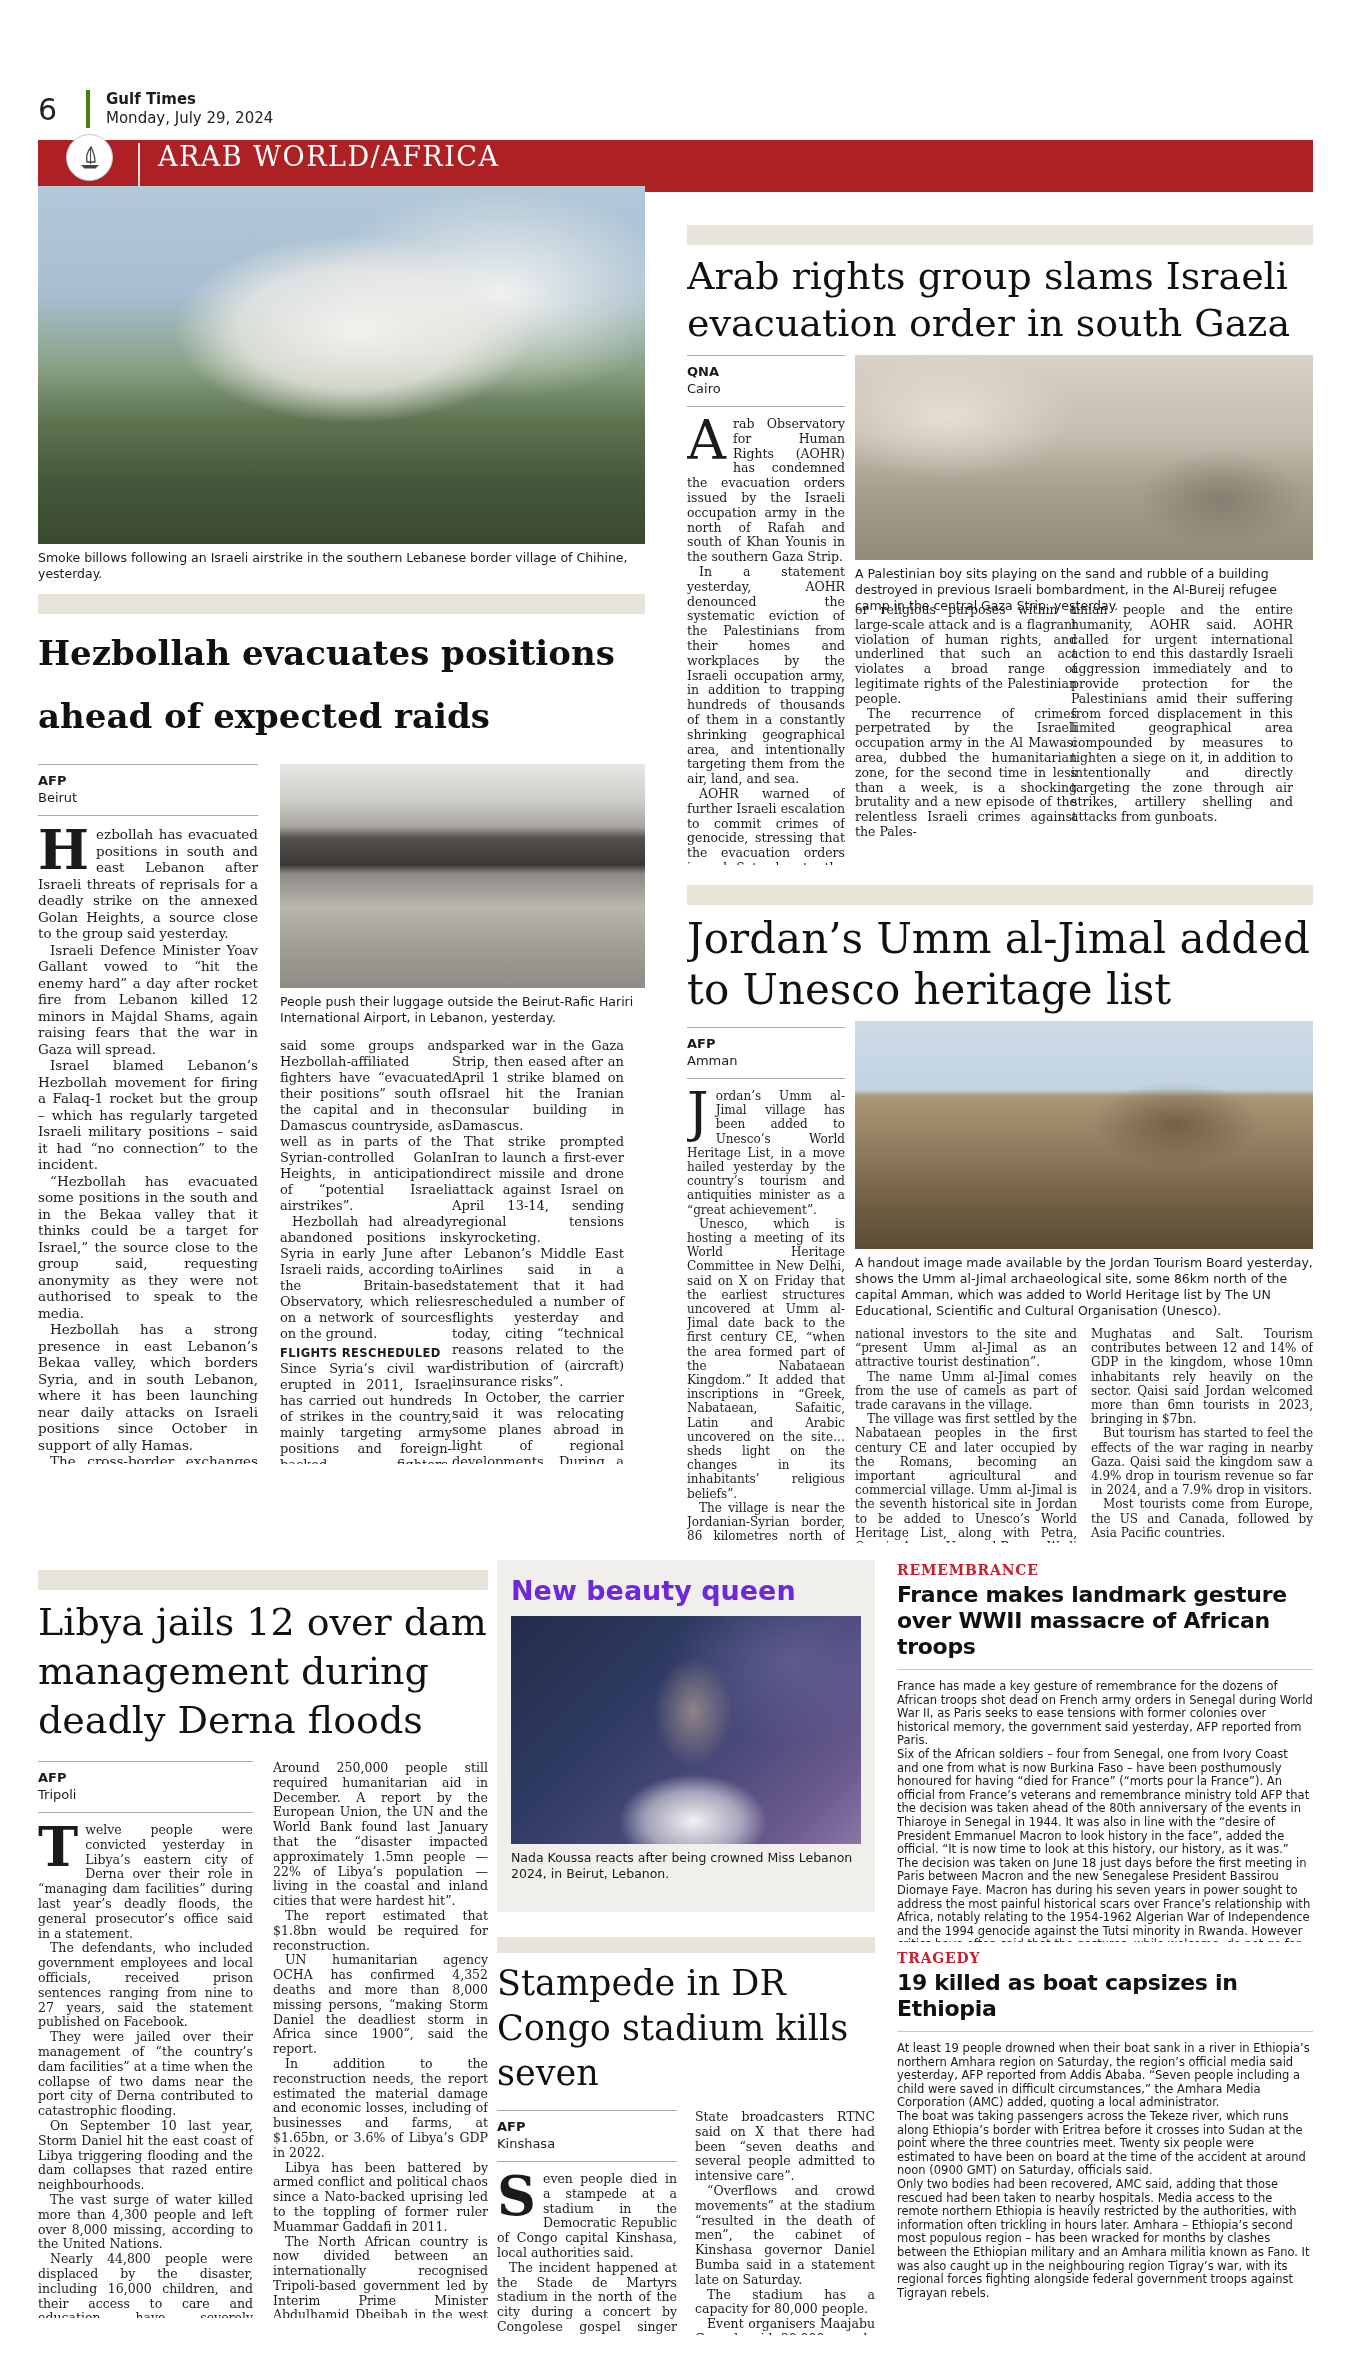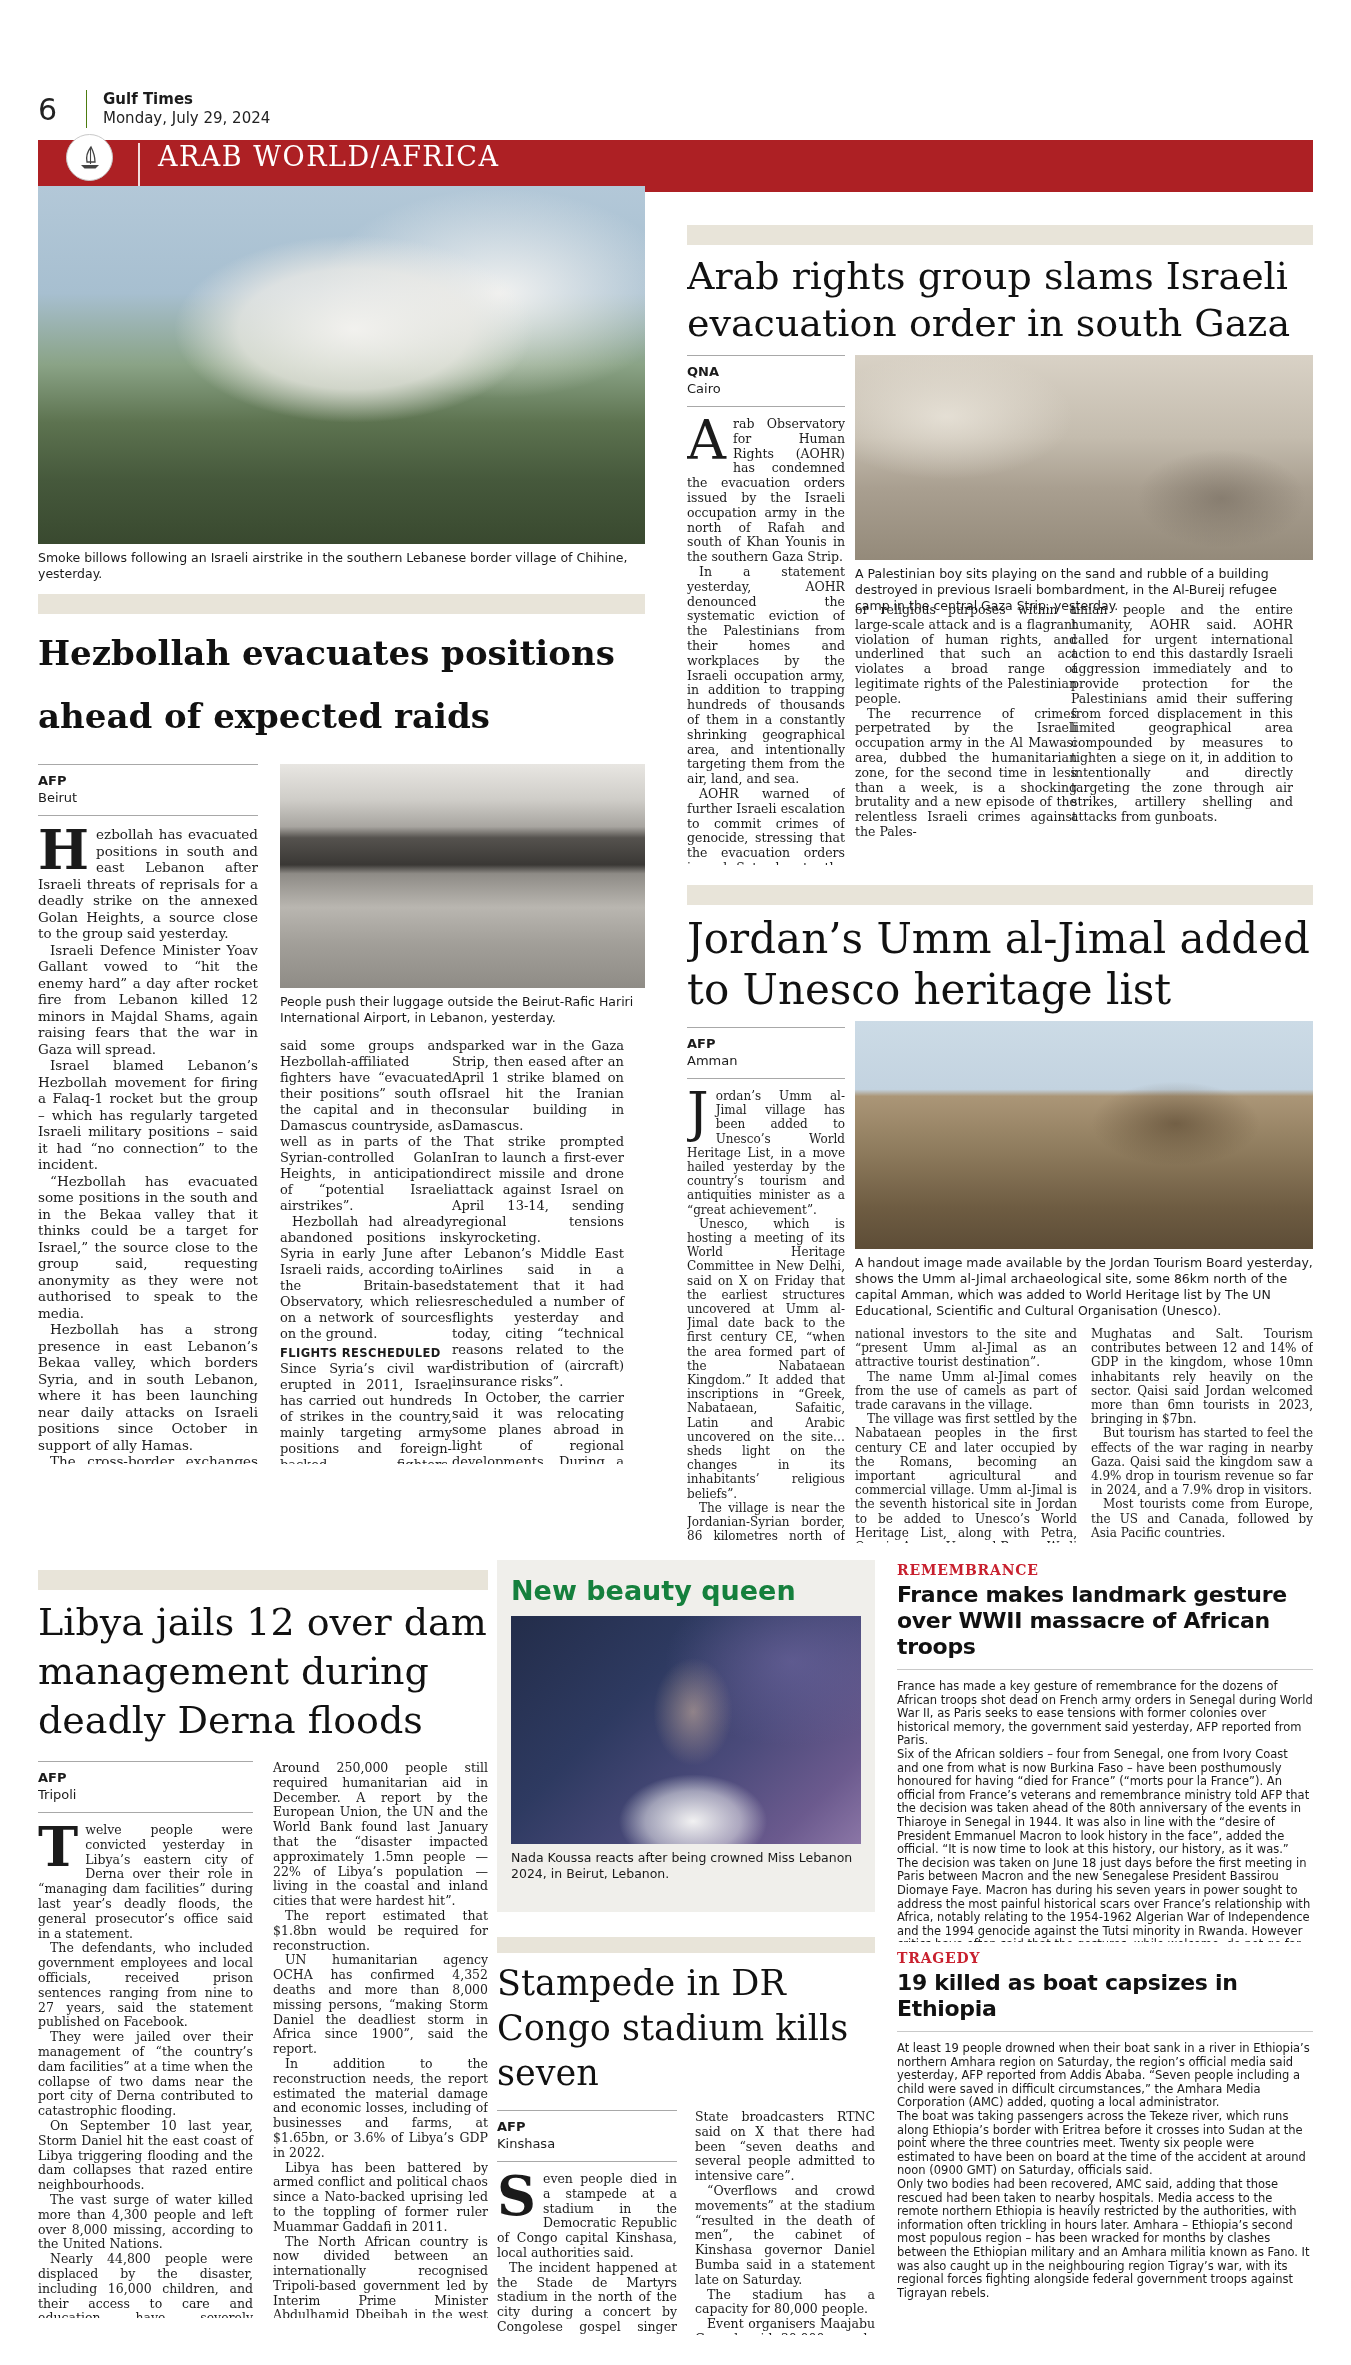--- a/index.html
+++ b/index.html
@@ -3,21 +3,21 @@
 <meta charset="utf-8">
 <style>
   * { margin:0; padding:0; box-sizing:border-box; }
   html,body { background:#ffffff; }
   body { width:1351px; height:2365px; position:relative; font-family:"DejaVu Serif", serif; color:#1b1b1b; }
   .page { position:absolute; inset:0; background:#fff; }
 
   
   .masthead { position:absolute; left:38px; top:90px; width:1275px; height:46px; display:flex; align-items:flex-start; }
   .page-num { width:48px; font-family:"DejaVu Sans", sans-serif; font-size:30px; color:#222; line-height:40px; }
-  .mast-title { border-left:1px solid #4d7c0f; padding-left:16px; font-family:"DejaVu Sans", sans-serif; }
+  .mast-title { border-left:4px solid #4d7c0f; padding-left:16px; font-family:"DejaVu Sans", sans-serif; }
   .paper { font-weight:bold; font-size:15px; line-height:19px; }
   .date { font-size:15px; line-height:19px; color:#222; }
 
   
   .banner { position:absolute; left:38px; top:140px; width:1275px; height:52px; background:#ad2024; }
   .logo { position:absolute; left:28px; top:-6px; width:47px; height:47px; border-radius:50%; background:#fff; border:1px solid #c9c9c9; display:flex; align-items:center; justify-content:center; }
   .banner-sep { position:absolute; left:100px; top:3px; bottom:3px; width:2px; background:rgba(255,255,255,.85); }
   .banner-title { position:absolute; left:120px; top:1px; color:#fff; font-size:27px; letter-spacing:1.5px; font-family:"DejaVu Serif", serif; }
 
   
@@ -76,21 +76,21 @@
   .jordan-col2 { position:absolute; left:168px; top:442px; width:222px; height:216px; overflow:hidden; }
   .jordan-col3 { position:absolute; left:404px; top:442px; width:222px; height:216px; overflow:hidden; }
 
   
   .libya-art { left:38px; top:1570px; width:450px; height:748px; }
   .libya-hl { font-size:38px; line-height:49px; margin-top:8px; }
   .libya-row { display:flex; gap:20px; margin-top:16px; height:560px; overflow:hidden; }
   .libya-row .lcol { width:215px; flex:none; }
 
   .beauty-box { left:497px; top:1560px; width:378px; height:352px; background:#f0efeb; padding:16px 14px; }
-  .beauty-h { font-family:"DejaVu Sans", sans-serif; font-weight:bold; font-size:27px; line-height:30px; color:#15803d; }
+  .beauty-h { font-family:"DejaVu Sans", sans-serif; font-weight:bold; font-size:27px; line-height:30px; color:#6d28d9; }
   .beautyphoto { height:228px; margin-top:10px; background:
     radial-gradient(ellipse 95px 60px at 52% 90%, rgba(250,250,248,.95), rgba(250,250,248,.5) 50%, rgba(250,250,248,0) 78%),
     radial-gradient(ellipse 55px 75px at 52% 42%, rgba(214,184,160,.55), rgba(214,184,160,0) 72%),
     radial-gradient(ellipse 180px 120px at 80% 20%, rgba(120,110,170,.5), rgba(120,110,170,0) 70%),
     linear-gradient(135deg, #232d4a 0%, #2e3a61 35%, #4a4a7a 62%, #6b5a8e 85%, #8b76a6 100%); }
 
   .stampede-art { left:497px; top:1937px; width:378px; height:398px; }
   .stampede-art .kickbar { height:16px; }
   .stampede-hl { font-size:35px; line-height:45px; margin-top:8px; }
   .stampede-row { display:flex; gap:18px; margin-top:14px; height:280px; overflow:hidden; }

